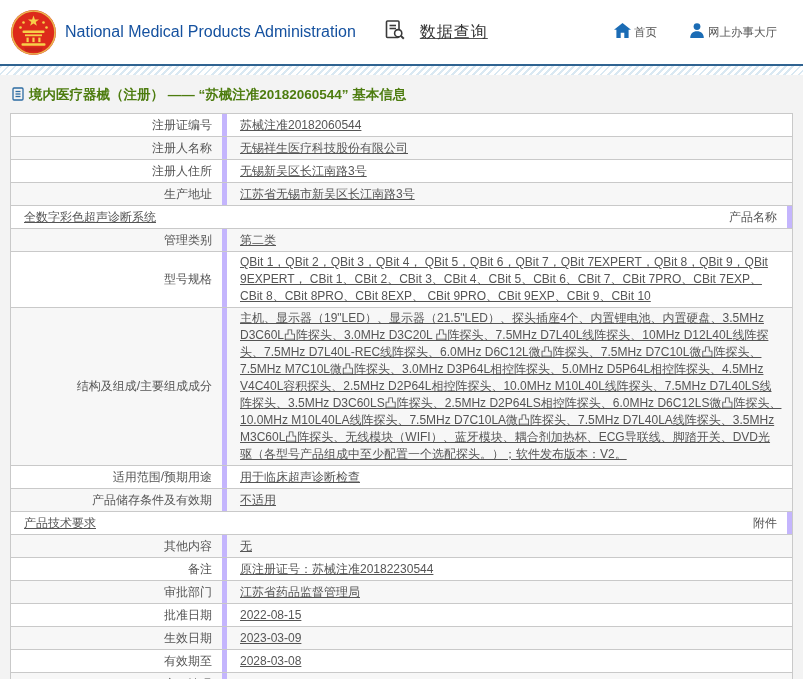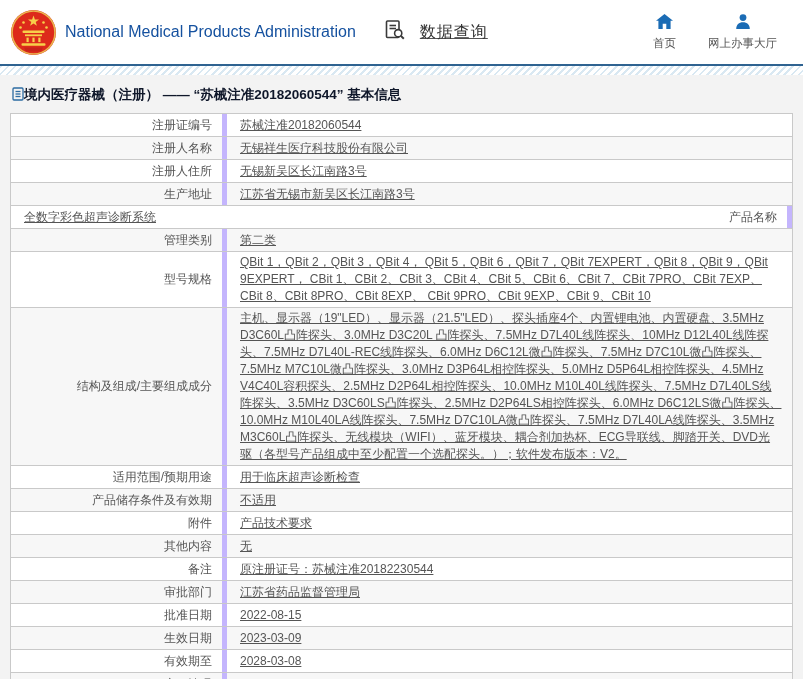--- a/index.html
+++ b/index.html
@@ -45,40 +45,41 @@
     color: #333;
     letter-spacing: 1px;
   }
   .header-nav {
     margin-left: auto;
     display: flex;
     gap: 32px;
   }
   .nav-item {
     display: flex;
-    flex-direction: column;
+    flex-direction: row;
     align-items: center;
     gap: 3px;
     cursor: pointer;
     text-decoration: none;
     text-align: center;
   }
   .nav-item .nav-label { font-size: 11.5px; color: #555; }
   
   .header-rule { height: 2px; background: #2f6391; }
   .hatch-band {
     height: 9px;
     background: repeating-linear-gradient(135deg, #d9e8f2 0 2px, #ffffff 2px 5px);
   }
   
   .page-title {
     display: flex;
     align-items: center;
+    gap: 5px;
     padding: 11px 12px 9px 12px;
-    color: #0f172a;
+    color: #4d7c0f;
     font-size: 13.5px;
     font-weight: bold;
   }
   
   .info-table {
     margin: 0 10px;
     background: #ffffff;
     border: 1px solid #c9c9c9;
   }
   .row { display: flex; border-bottom: 1px solid #c9c9c9; }
@@ -257,26 +258,26 @@
     </div>
     <div class="row alt">
       <div class="cell label">
         <span>产品储存条件及有效期</span>
       </div>
       <div class="cell value">
         <span>不适用</span>
       </div>
     </div>
     <div class="row">
+      <div class="cell value">
+        <span>产品技术要求</span>
+      </div>
       <div class="cell label">
         <span>附件</span>
       </div>
-      <div class="cell value">
-        <span>产品技术要求</span>
-      </div>
     </div>
     <div class="row alt">
       <div class="cell label">
         <span>其他内容</span>
       </div>
       <div class="cell value">
         <span>无</span>
       </div>
     </div>
     <div class="row">

